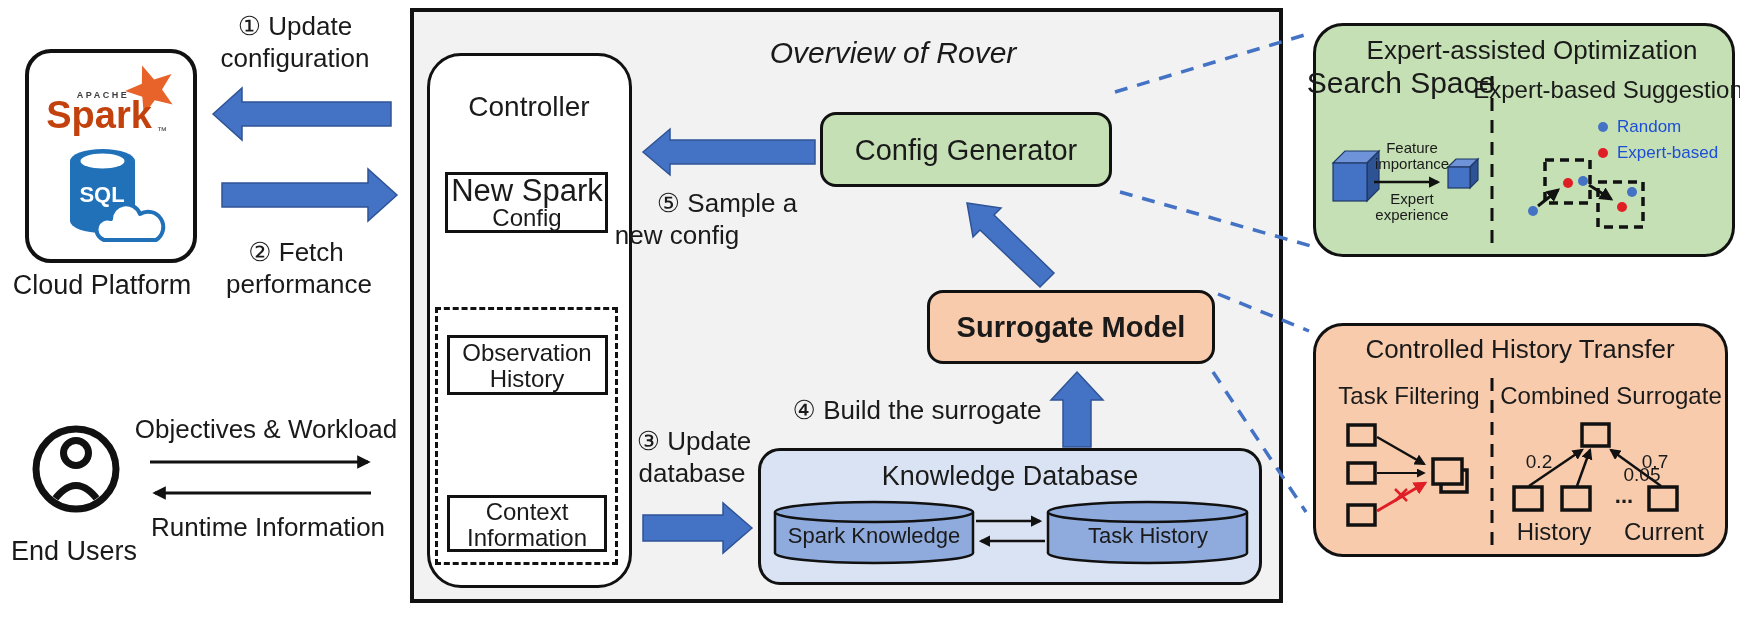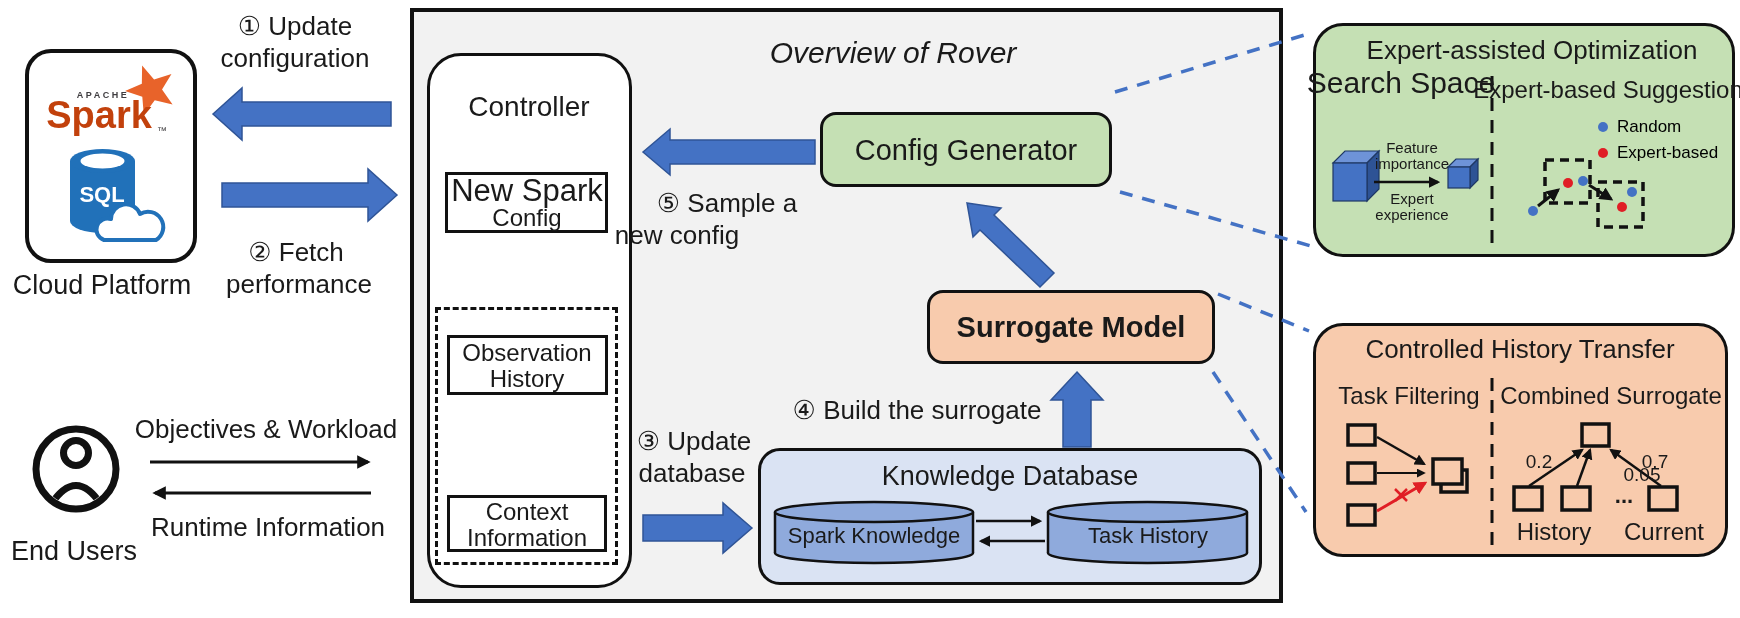--- a/index.html
+++ b/index.html
@@ -1,20 +1,20 @@
 <!DOCTYPE html>
 <html><head>
 <meta charset="utf-8">
 <style>
   html,body{margin:0;padding:0;background:#fff;}
   #canvas{position:relative;width:1740px;height:618px;background:#ffffff;overflow:hidden;
           font-family:"Liberation Sans",sans-serif;color:#1a1a1a;}
   .box{position:absolute;box-sizing:border-box;border:3px solid #111;}
   .ctr{position:absolute;transform:translate(-50%,-50%);white-space:nowrap;text-align:center;color:#1a1a1a;z-index:6;}
-  .lft{position:absolute;transform:translate(0,-50%);white-space:nowrap;color:#000000;z-index:6;}
+  .lft{position:absolute;transform:translate(0,-50%);white-space:nowrap;color:#1d4ed8;z-index:6;}
   svg.layer{position:absolute;left:0;top:0;z-index:5;}
   .z1{z-index:1}.z2{z-index:2}
 </style>
 </head>
 <body>
 
 <div id="canvas">
 
   <div class="box z1" style="left:410px;top:8px;width:873px;height:595px;background:#f2f2f2;border-width:4px;"></div>
 

